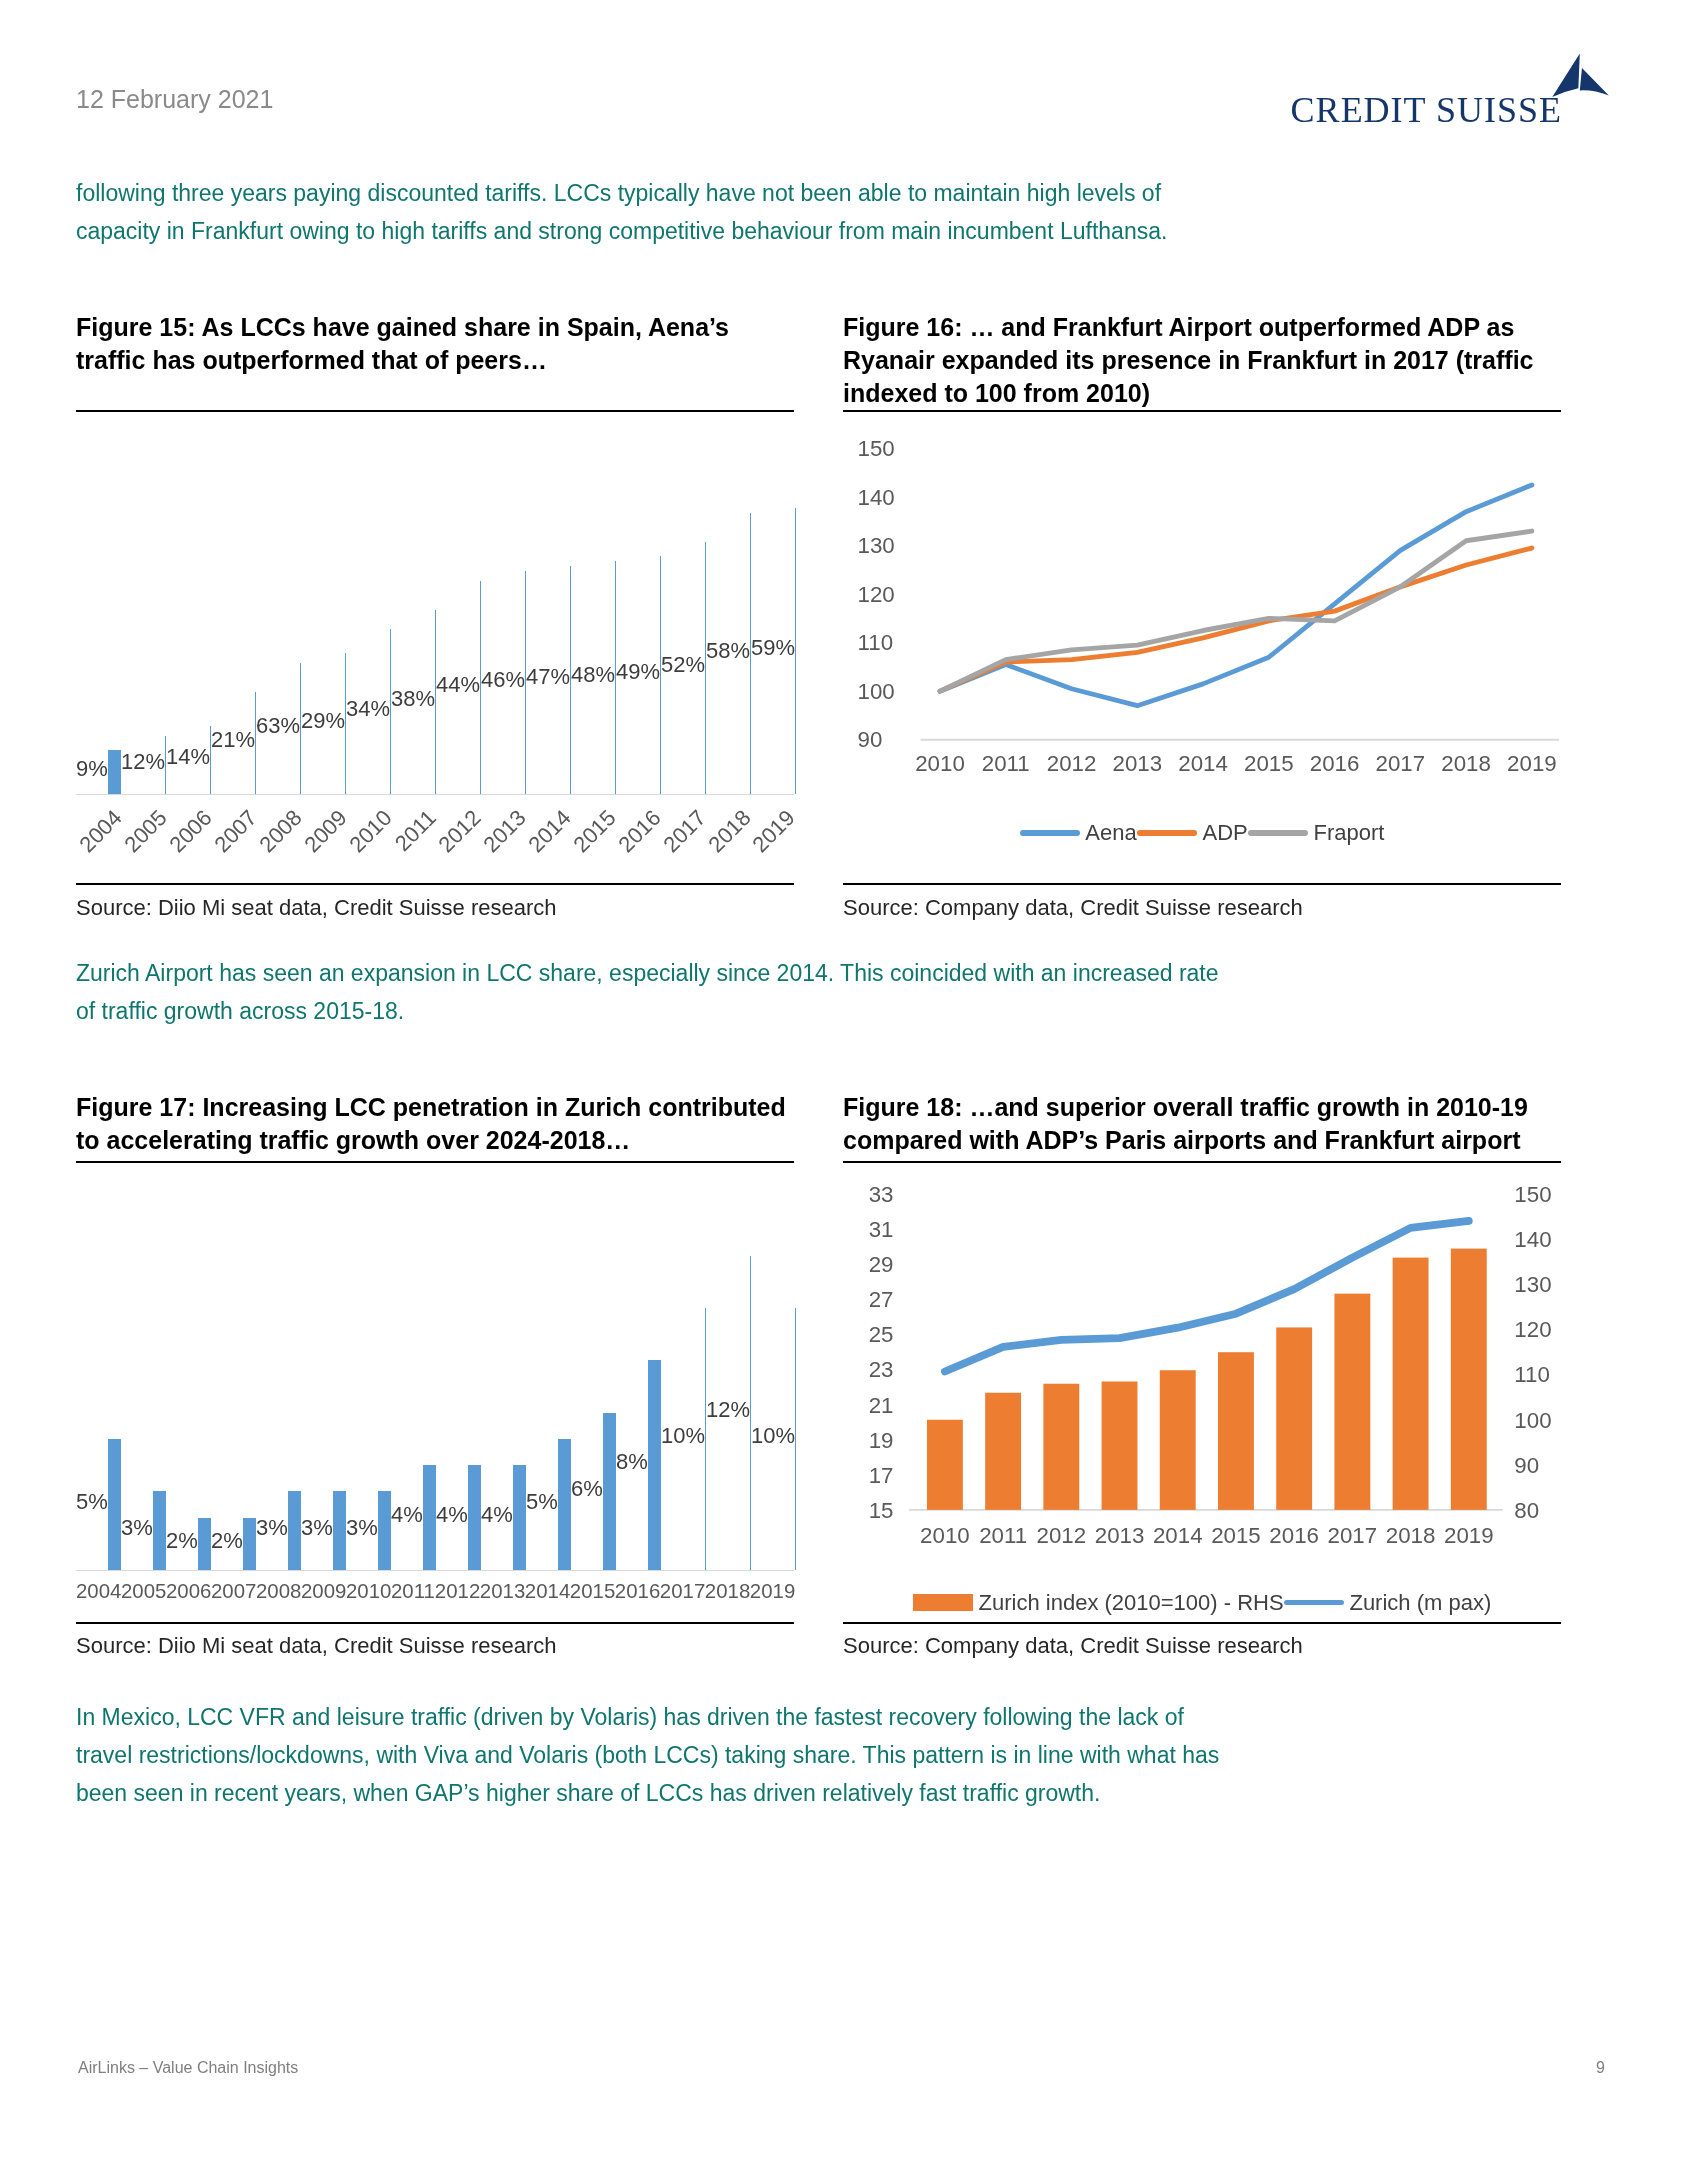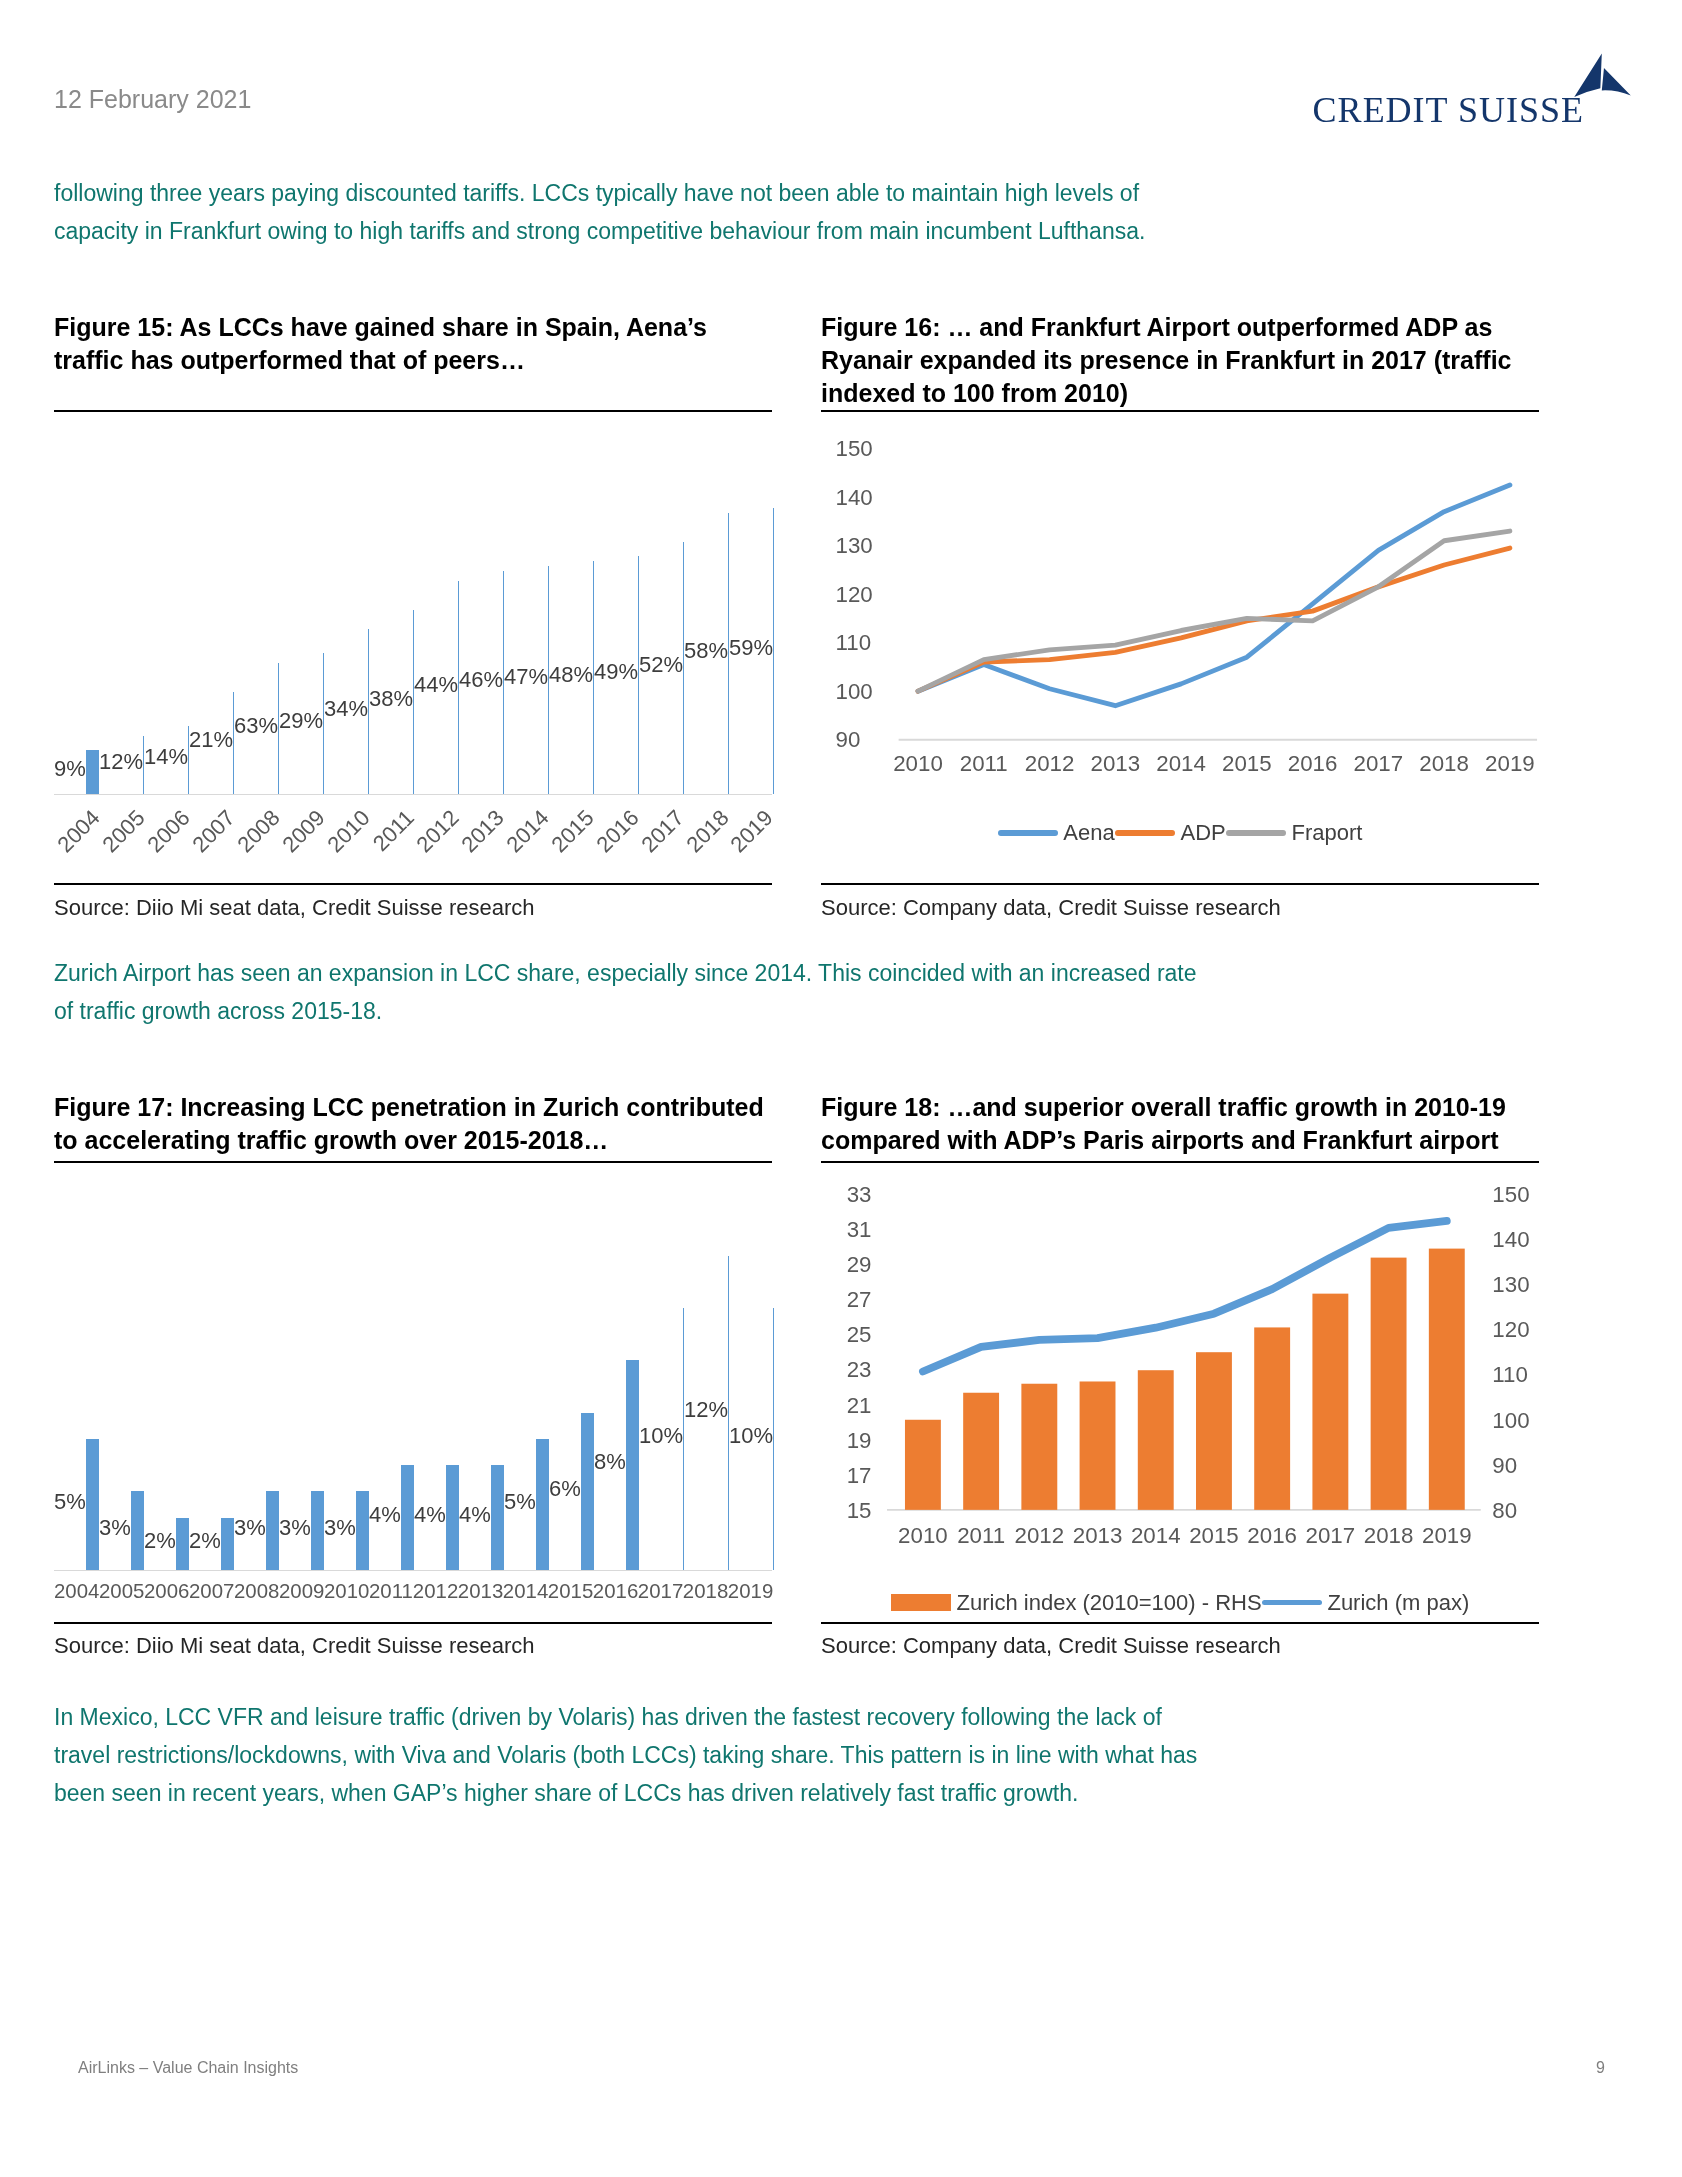--- a/index.html
+++ b/index.html
@@ -1,18 +1,18 @@
 <!DOCTYPE html>
 <html><head>
 <meta charset="utf-8">
 <style>
   * { margin:0; padding:0; box-sizing:border-box; }
   html,body { background:#ffffff; }
   body { font-family:"Liberation Sans", sans-serif; color:#1a1a1a; }
-  .page { position:relative; width:1683px; height:2178px; background:#fff; padding:0 54px; overflow:hidden; }
+  .page { position:relative; width:1683px; height:2178px; background:#fff; padding:0 76px; overflow:hidden; }
 
   
   .hdr { display:flex; justify-content:space-between; align-items:flex-start; padding-top:85px; }
   .date { font-size:25px; color:#8a8a8a; }
   .logo { position:relative; margin-right:45px; margin-top:3.9px; }
   .logo-text { font-family:"Liberation Serif", serif; font-size:36px; color:#14366B; letter-spacing:1px; white-space:nowrap; }
   .logo-mark { position:absolute; top:-37px; right:-50px; }
 
   
   .para { width:1155px; font-size:23px; line-height:38px; color:#0f766e; }
@@ -241,21 +241,21 @@
       <div class="fig-footer">
         <p class="source">Source: Company data, Credit Suisse research</p>
       </div>
     </section>
   </div>
 
   <p class="para mid">Zurich Airport has seen an expansion in LCC share, especially since 2014. This coincided with an increased rate of traffic growth across 2015-18.</p>
 
   <div class="fig-row row2">
     <section class="figure">
-      <h3 class="fig-title">Figure 17: Increasing LCC penetration in Zurich contributed to accelerating traffic growth over 2015-2018…</h3>
+      <h3 class="fig-title">Figure 17: Increasing LCC penetration in Zurich contributed to accelerating traffic growth over 2024-2018…</h3>
       <div class="fig-body end" id="chart17">
           <div class="bc-plot">
             <div class="bc-col">
               <div class="bc-val">5%</div>
               <div class="bc-bar" style="height: 131px; background: rgb(91, 155, 213);"></div>
             </div>
             <div class="bc-col">
               <div class="bc-val">3%</div>
               <div class="bc-bar" style="height: 79px; background: rgb(91, 155, 213);"></div>
             </div>

